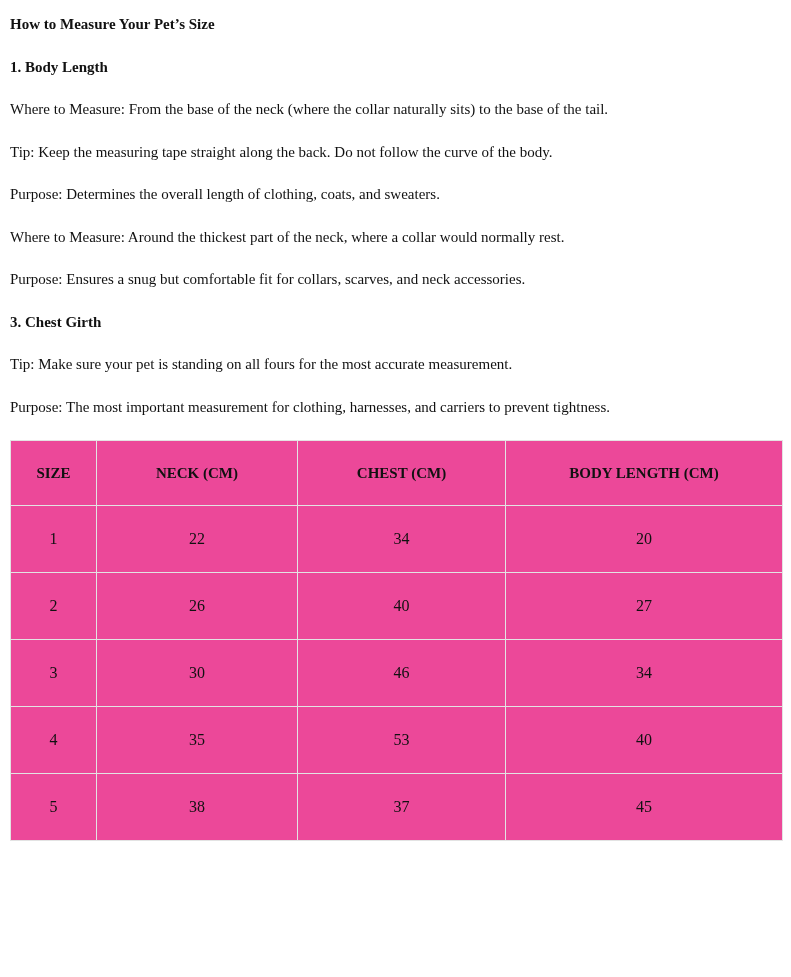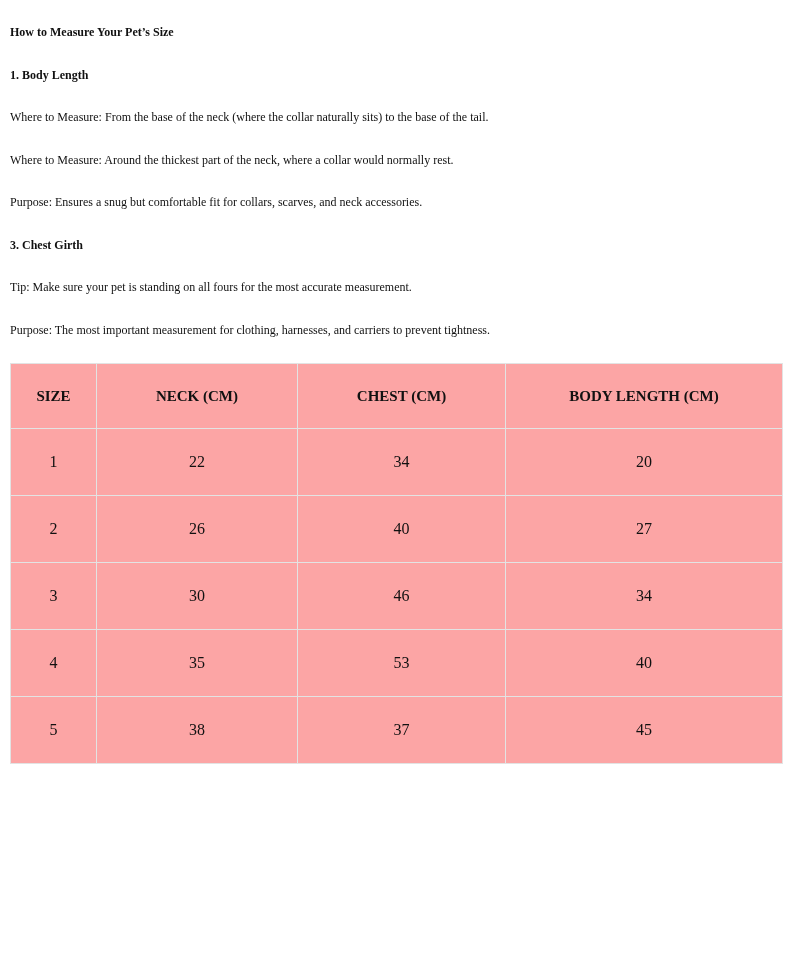--- a/index.html
+++ b/index.html
@@ -11,40 +11,40 @@
   }
   .page {
     width: 791px;
     height: 977px;
     box-sizing: border-box;
     padding: 11px 10px 0 10px;
     overflow: hidden;
     background: #ffffff;
   }
   p {
-    margin: 12px 0 23px 0;
-    font-size: 12px;
+    margin: 4px 0 23px 0;
+    font-size: 15px;
     line-height: 19.5px;
   }
   p.heading {
     font-weight: bold;
   }
   table.size-table {
     border-collapse: collapse;
     width: 768px;
     margin-top: 20px;
     table-layout: fixed;
   }
   table.size-table th,
   table.size-table td {
     border: 1px solid #e3e3e3;
     text-align: center;
     vertical-align: middle;
     padding: 0;
-    background: #fca5a5;
+    background: #ec4899;
   }
   table.size-table th {
     height: 64px;
     font-size: 15px;
     font-weight: bold;
   }
   table.size-table td {
     height: 66px;
     font-size: 16px;
     font-weight: normal;
@@ -56,20 +56,22 @@
 </style>
 </head>
 <body>
 
 <div class="page">
 
   <p class="heading">How to Measure Your Pet’s Size</p>
 
   <p class="heading">1. Body Length</p>
   <p>Where to Measure: From the base of the neck (where the collar naturally sits) to the base of the tail.</p>
+  <p>Tip: Keep the measuring tape straight along the back. Do not follow the curve of the body.</p>
+  <p>Purpose: Determines the overall length of clothing, coats, and sweaters.</p>
 
   <p>Where to Measure: Around the thickest part of the neck, where a collar would normally rest.</p>
   <p>Purpose: Ensures a snug but comfortable fit for collars, scarves, and neck accessories.</p>
 
   <p class="heading">3. Chest Girth</p>
   <p>Tip: Make sure your pet is standing on all fours for the most accurate measurement.</p>
   <p>Purpose: The most important measurement for clothing, harnesses, and carriers to prevent tightness.</p>
 
   <table class="size-table">
     <thead>

